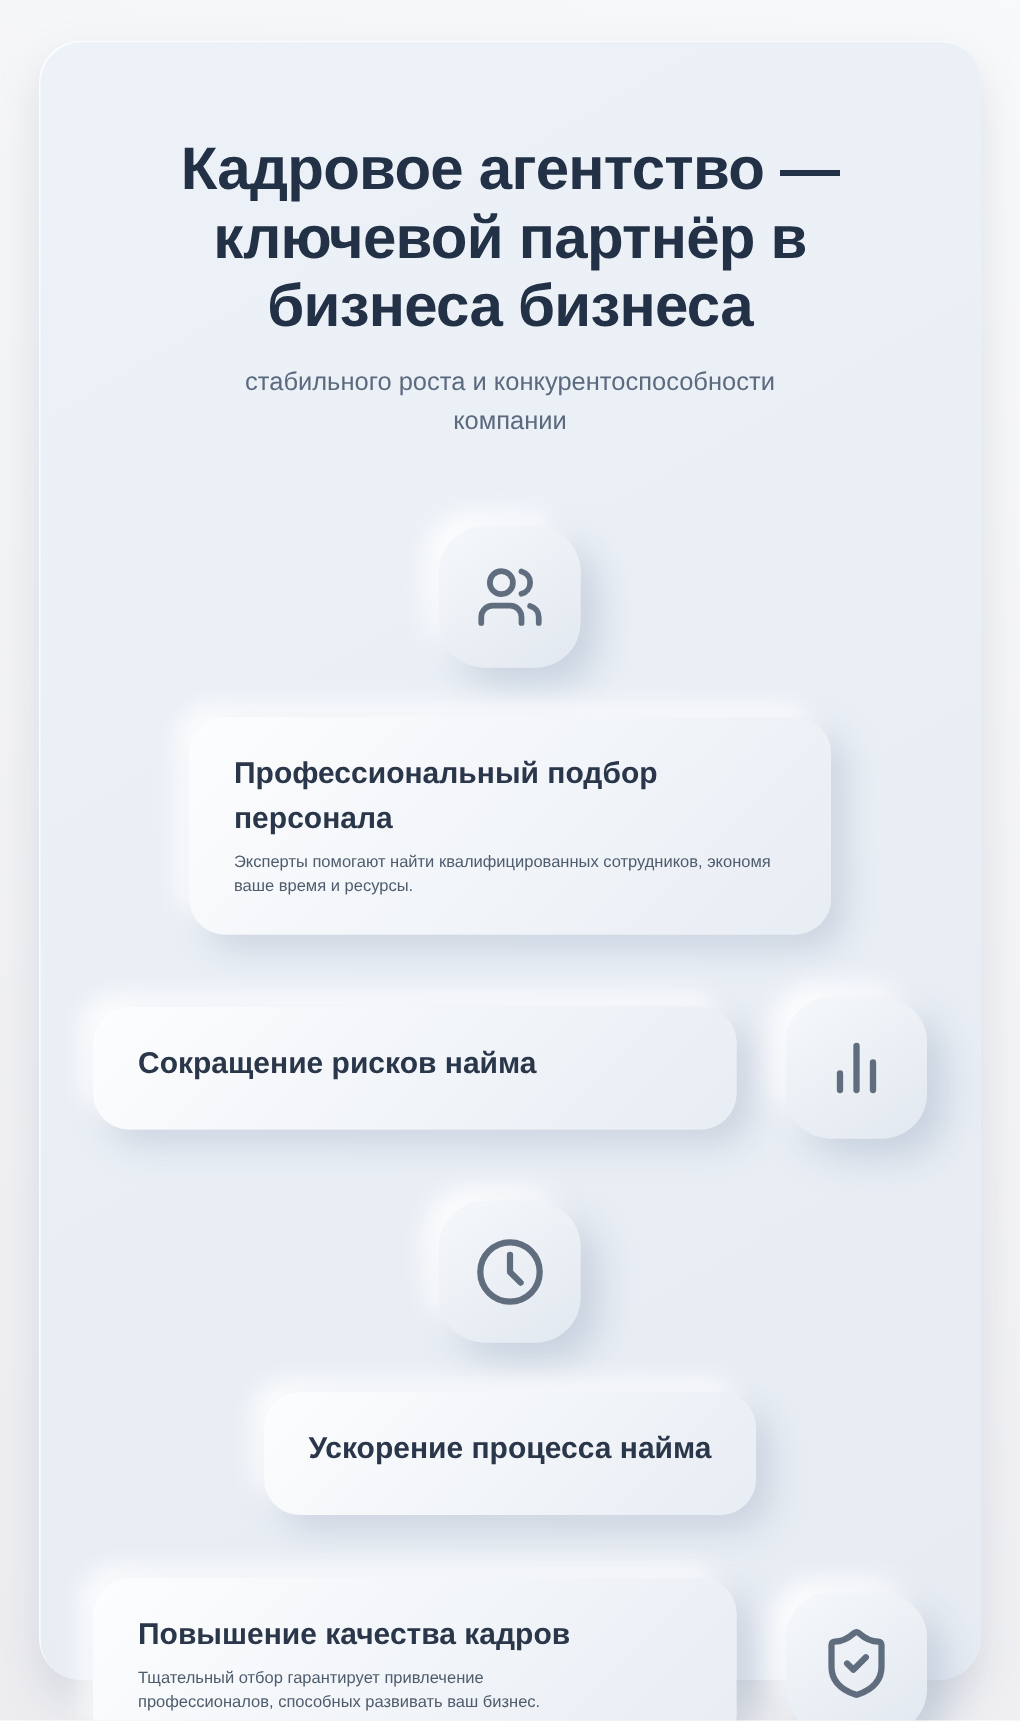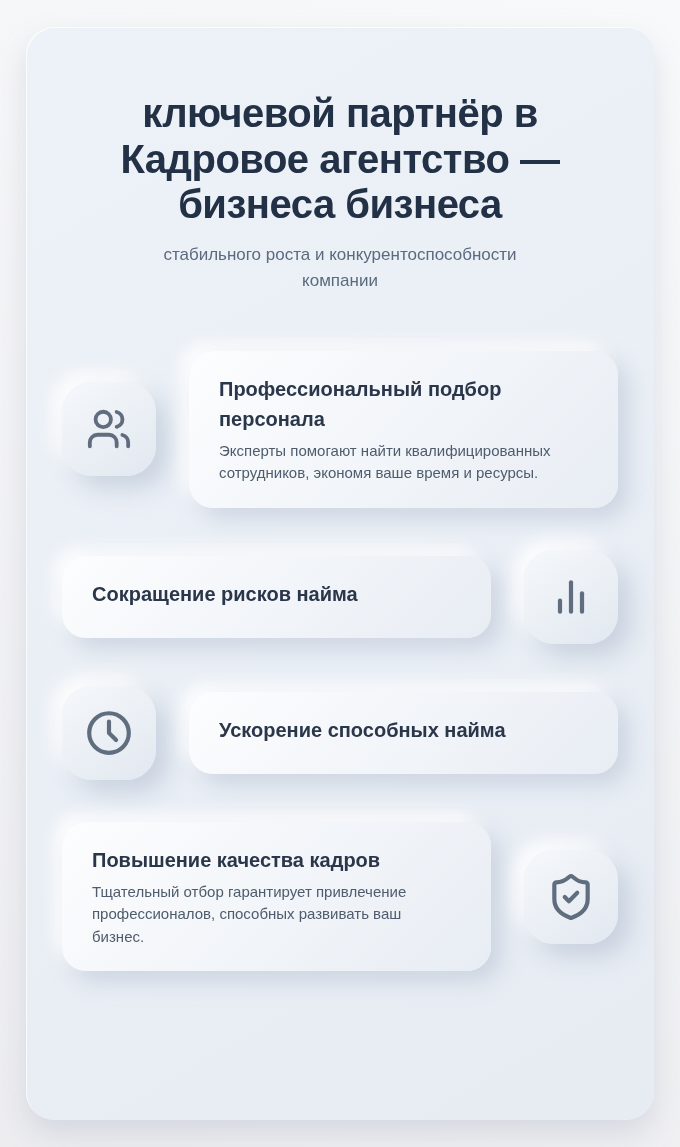--- a/index.html
+++ b/index.html
@@ -23,21 +23,21 @@
     letter-spacing:-0.5px;
   }
   .hero-title span { display:block; }
   .hero-subtitle {
     margin-top:14px;
     color:#5b6a7e;
     font-size:17px; line-height:1.56; text-align:center;
   }
   .hero-subtitle span { display:block; }
   .features { margin-top:56px; display:flex; flex-direction:column; gap:42px; }
-  .feature-row { display:flex; align-items:center; gap:33px; }
+  .feature-row { display:flex; align-items:center; gap:33px;flex-direction:column; }
   .feature-row.reverse { flex-direction:row-reverse; }
   .icon-tile {
     flex:0 0 94px; width:94px; height:94px;
     border-radius:30px;
     background:linear-gradient(145deg,#f5f8fb 0%,#e2e8f0 100%);
     box-shadow:12px 12px 24px rgba(164,177,198,.48), -9px -9px 18px rgba(255,255,255,.95);
     display:flex; align-items:center; justify-content:center;
     color:#5f6d7e;
   }
   .icon-tile svg { stroke:#5f6d7e; fill:none; stroke-linecap:round; stroke-linejoin:round; }
@@ -46,32 +46,32 @@
     border-radius:24px;
     background:linear-gradient(135deg,#fcfdfe 0%,#e8edf4 100%);
     box-shadow:10px 10px 22px rgba(164,177,198,.42), -8px -8px 16px rgba(255,255,255,.92);
     padding:23px 30px;
   }
   .feature-card h2 {
     color:#2a3649; font-size:20px; font-weight:bold;
     line-height:1.5; max-width:340px; margin-bottom:6px;
   }
   .feature-card p {
-    color:#4e5c6d; font-size:15px; line-height:1.5; max-width:368px;
+    color:#4e5c6d; font-size:11px; line-height:1.5; max-width:368px;
   }
   .feature-row.reverse .feature-card p { max-width:322px; }
 </style>
 </head>
 <body>
 
 <div class="panel">
 
   <h1 class="hero-title">
+    <span>Кадровое агентство —</span>
     <span>ключевой партнёр в</span>
-    <span>Кадровое агентство —</span>
     <span>бизнеса бизнеса</span>
   </h1>
 
   <div class="hero-subtitle">
     <span>стабильного роста и конкурентоспособности</span>
     <span>компании</span>
   </div>
 
   <div class="features">
 
@@ -104,21 +104,21 @@
     </div>
 
     <div class="feature-row">
       <div class="icon-tile">
         <svg width="50" height="50" viewBox="0 0 24 24" stroke-width="2">
           <circle cx="12" cy="12" r="9.5"></circle>
           <path d="M12 6.5V12l3.4 3.4"></path>
         </svg>
       </div>
       <div class="feature-card">
-        <h2>Ускорение способных найма</h2>
+        <h2>Ускорение процесса найма</h2>
       </div>
     </div>
 
     <div class="feature-row reverse">
       <div class="icon-tile">
         <svg width="50" height="50" viewBox="0 0 24 24" stroke-width="2">
           <path d="M20 13c0 5-3.5 7.5-7.66 8.95a1 1 0 0 1-.67-.01C7.5 20.5 4 18 4 13V6a1 1 0 0 1 1-1c2 0 4.5-1.2 6.24-2.72a1.17 1.17 0 0 1 1.52 0C14.51 3.81 17 5 19 5a1 1 0 0 1 1 1z"></path>
           <path d="m9 12 2 2 4-4"></path>
         </svg>
       </div>

